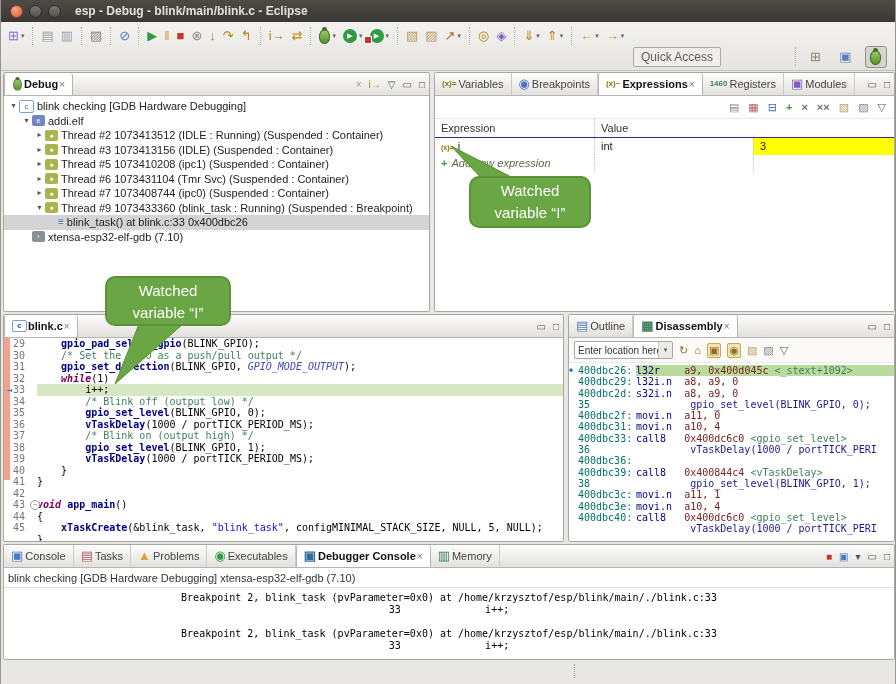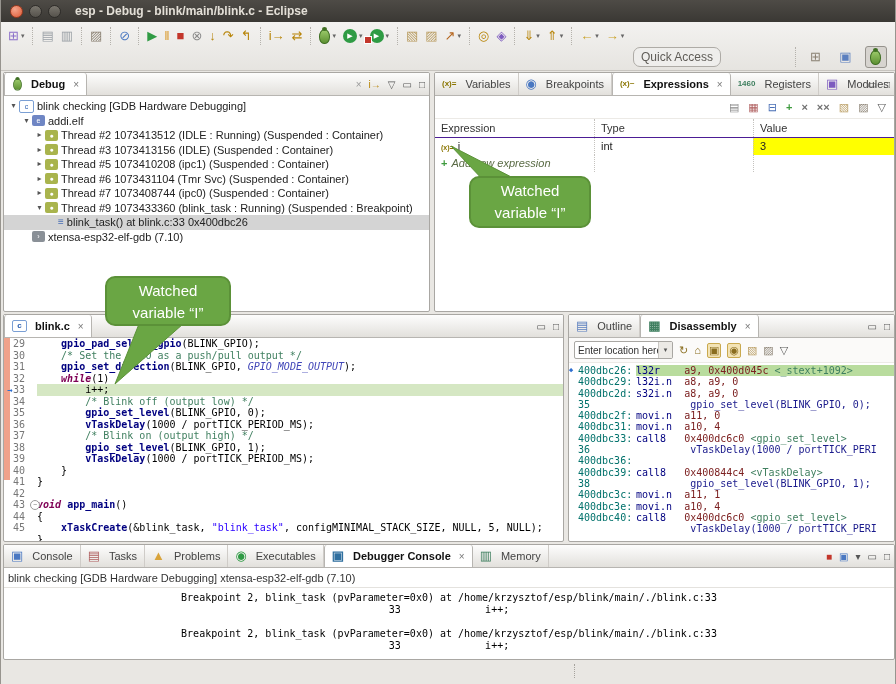--- a/index.html
+++ b/index.html
@@ -20,30 +20,30 @@
   .ticon-wrap{display:inline-flex;align-items:center;height:20px;padding:0 3px;margin-right:1px;border-radius:2px;}
   .ticon-wrap .glyph{font-size:13px;line-height:16px;}
   .ticon-wrap .glyph.tiny{font-size:8px;font-weight:bold;}
   .ticon-wrap .dd{font-size:7px;color:#666;margin-left:2px;}
   .circ{width:14px;height:14px;border-radius:50%;color:#fff;font-size:7px;line-height:14px;text-align:center;position:relative;}
   .badge{position:absolute;width:6px;height:6px;background:#c3362b;margin-left:-6px;margin-top:8px;border:1px solid #fff;}
   .bugicon{width:9px;height:13px;background:linear-gradient(#9ccb6b,#5d9032);border:1px solid #3f6f23;border-radius:50% 50% 45% 45%;position:relative;display:inline-block;}
   .bugicon:before{content:"";position:absolute;left:2px;top:-3px;width:5px;height:4px;background:#3f6f23;border-radius:50%;}
   .tsep{width:1px;height:18px;border-left:1px dotted #b5b2ac;margin:0 4px;}
   .boxic{display:inline-block;min-width:11px;height:11px;border-radius:2px;color:#fff;font-size:8px;line-height:11px;text-align:center;padding:0 1px;}
-  .qa{position:absolute;right:174px;top:25px;width:86px;height:18px;border:1px solid #aeaba6;border-radius:7px;
+  .qa{position:absolute;right:174px;top:25px;width:86px;height:18px;border:1px solid #aeaba6;border-radius:2px;
     color:#5f5c57;text-align:center;line-height:18px;background:#efeeec;font-size:12px;}
   .persp{position:absolute;right:8px;top:24px;display:flex;align-items:center;gap:8px;}
   .persp .sep{width:1px;height:20px;border-left:1px dotted #b5b2ac;}
   .persp-btn{width:22px;height:22px;display:flex;align-items:center;justify-content:center;border-radius:3px;}
   .persp-btn.active{background:#d7d4cf;border:1px solid #96938d;box-sizing:border-box;}
   
   .panel{position:absolute;background:#fff;border:1px solid #a9a7a3;border-radius:2px;box-sizing:border-box;overflow:hidden;}
   .tabbar{position:relative;height:22px;background:linear-gradient(#fdfdfd,#e2e0dc);border-bottom:1px solid #b7b5b1;display:flex;}
-  .tab{display:flex;align-items:center;gap:8px;padding:0 7px;color:#444;white-space:nowrap;border-right:1px solid #cfccc8;}
+  .tab{display:flex;align-items:center;gap:1px;padding:0 7px;color:#444;white-space:nowrap;border-right:1px solid #cfccc8;}
   .tab.active{background:#fff;font-weight:bold;color:#111;border-top-left-radius:3px;border-top-right-radius:3px;border-left:1px solid #b7b5b1;border-right:1px solid #b7b5b1;}
   .tab .close{color:#777;font-size:10px;font-weight:normal;}
   .panel-icons{position:absolute;right:4px;top:0;height:22px;display:flex;align-items:center;gap:7px;color:#555;font-size:10px;}
   .panel-icons span{cursor:default;}
   
   #debug-tree{padding-top:3px;}
   .trow{height:14.5px;line-height:14px;white-space:nowrap;display:flex;align-items:center;}
   .trow.selected{background:#d4d4d4;}
   .texp{width:11px;font-size:8px;color:#555;text-align:center;flex:none;}
   .trow .boxic{margin-right:3px;flex:none;}
@@ -352,21 +352,20 @@
         <span style="color: rgb(74, 111, 181); font-weight: normal;">⊟</span>
         <span style="color: rgb(63, 155, 63); font-weight: bold;">+</span>
         <span style="color: rgb(112, 112, 112); font-weight: bold;">×</span>
         <span style="color: rgb(112, 112, 112); font-weight: bold;">××</span>
         <span style="color: rgb(184, 155, 94); font-weight: normal;">▧</span>
         <span style="color: rgb(138, 128, 114); font-weight: normal;">▨</span>
         <span style="color: rgb(85, 85, 85); font-weight: normal;">▽</span>
       </div>
     <div class="exp-cols">
       <div class="exp-c1">Expression</div>
-      <div class="exp-c2">Type</div>
       <div class="exp-c3">Value</div>
     </div>
     <div id="expr-rows">
         <div class="exp-row">
           <div class="exp-c1"><span class="exp-ic">(x)=</span><span>i</span></div>
           <div class="exp-c2">int</div>
           <div class="exp-c3" style="background: rgb(255, 255, 0);">3</div>
         </div>
         <div class="exp-row addrow">
           <div class="exp-c1"><span class="plus">+</span><span>Add new expression</span></div>

